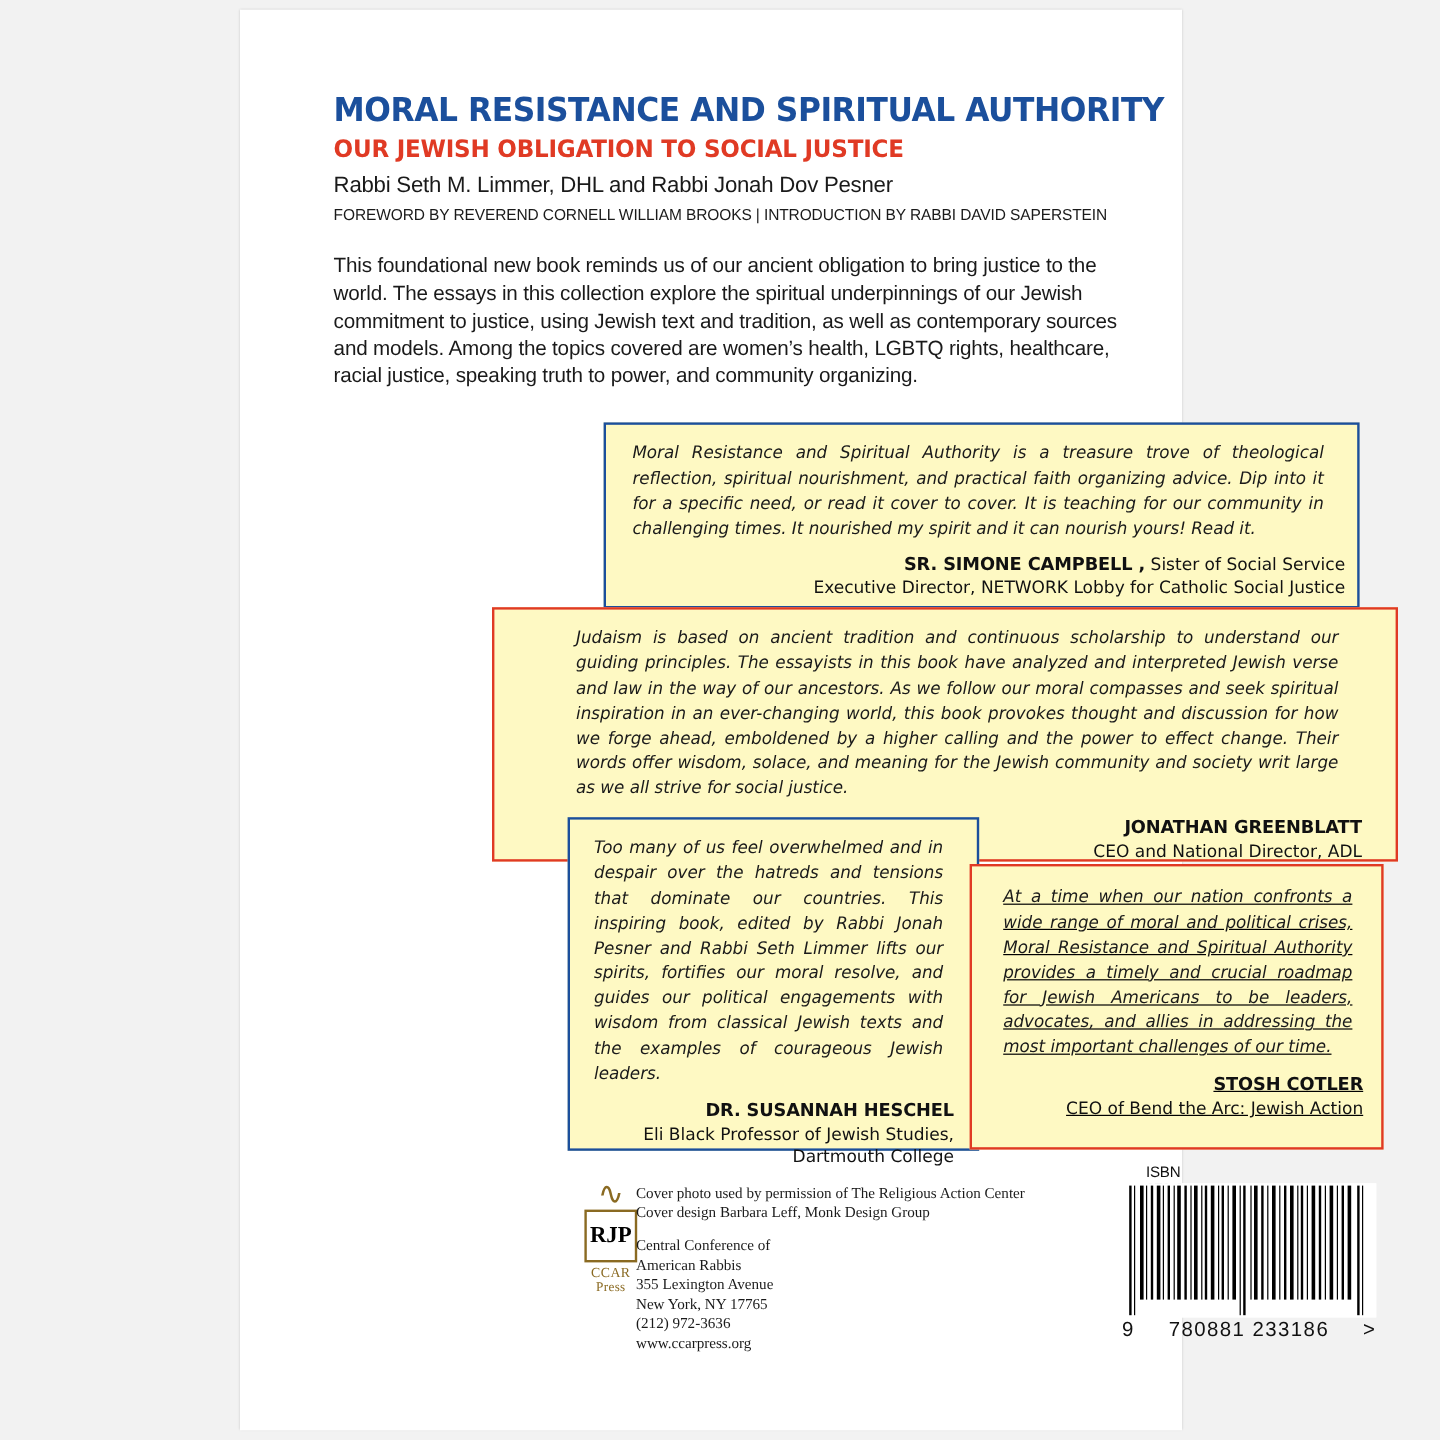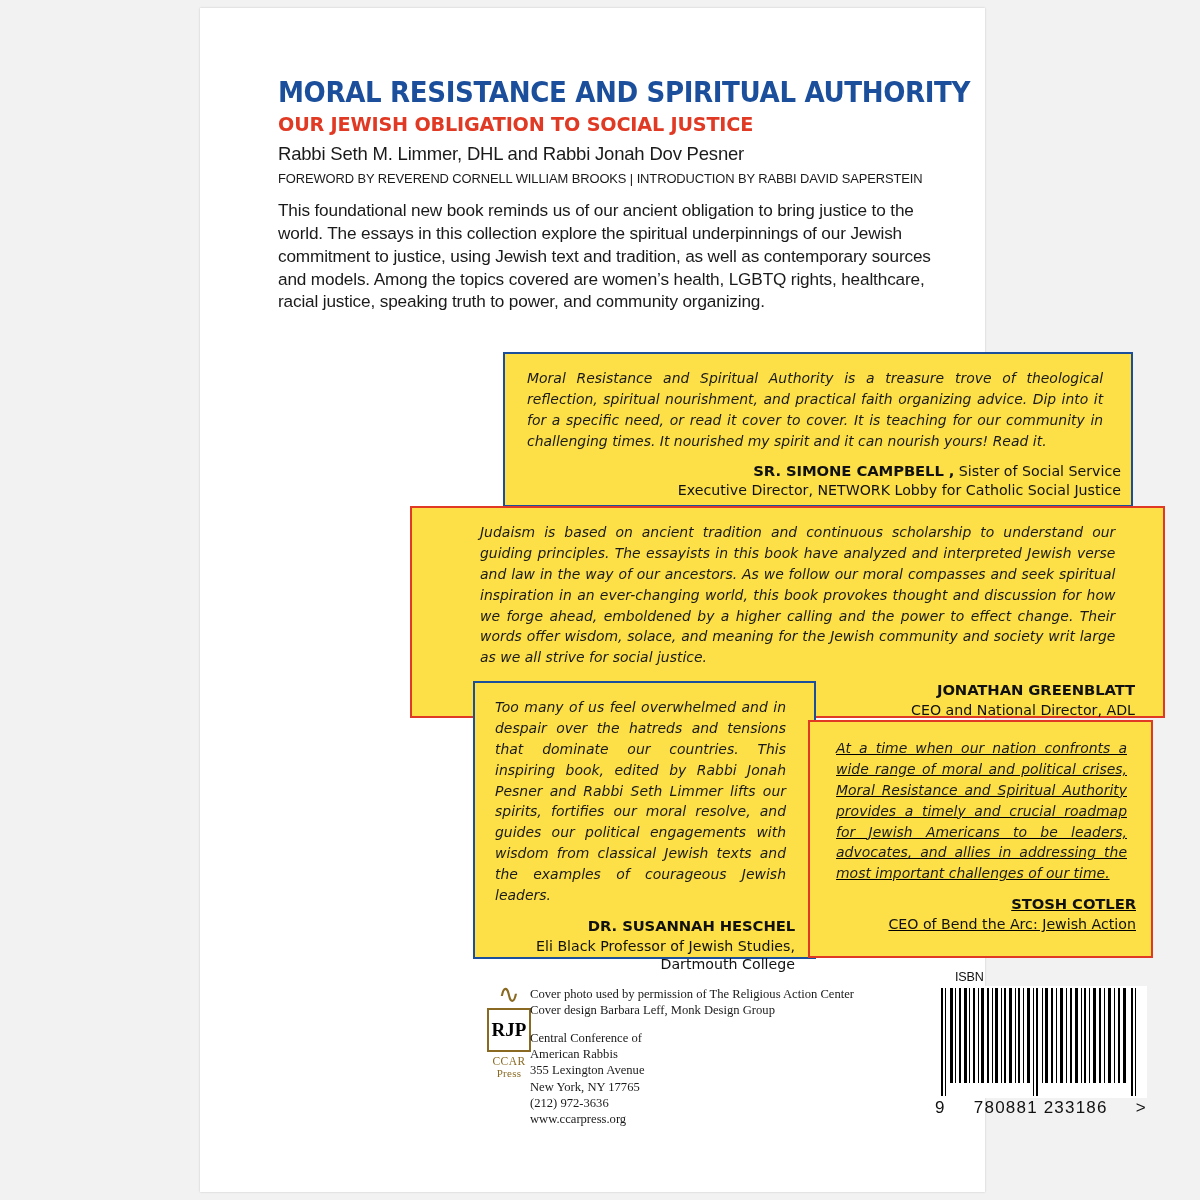--- a/index.html
+++ b/index.html
@@ -68,30 +68,30 @@
     margin-top: 6px;
     letter-spacing: -0.1px;
     transform: scaleX(0.98);
     transform-origin: left center;
     white-space: nowrap;
   }
   .blurb {
     color: #1a1a1a;
     font-size: 17.2px;
     line-height: 1.33;
-    margin-top: 13px;
+    margin-top: 24px;
     width: 655px;
     letter-spacing: -0.15px;
   }
 
   
   .quotebox {
     position: absolute;
     box-sizing: border-box;
-    background: #fde047;
+    background: #fef9c3;
   }
   .qb-blue { border: 2px solid #1b4f9c; }
   .qb-red  { border: 2px solid #e03a24; }
 
   .qtext {
     font-family: "DejaVu Sans", sans-serif;
     font-style: italic;
     color: #1a1a1a;
     font-size: 14.4px;
     line-height: 1.45;

